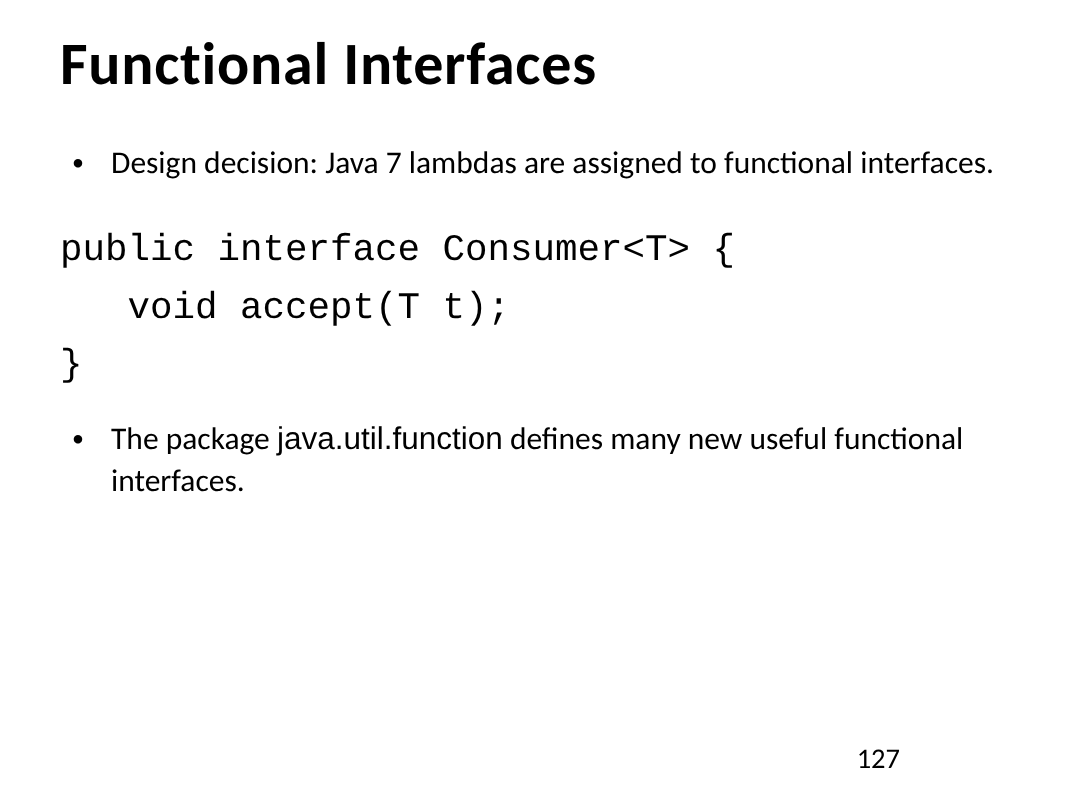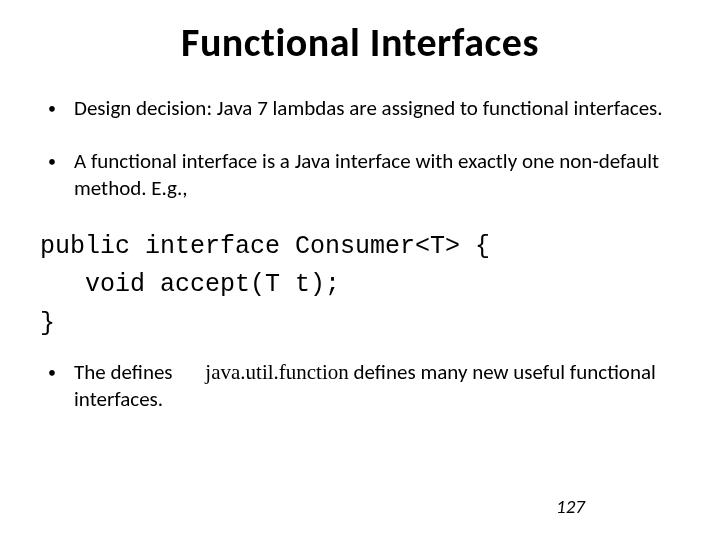--- a/index.html
+++ b/index.html
@@ -15,21 +15,21 @@
   .slide {
     box-sizing: border-box;
     width: 720px;
     height: 540px;
     padding: 18px 40px 20px 40px;
     position: relative;
   }
   .title {
     font-size: 40px;
     font-weight: 700;
-    text-align: center;
+    text-align: left;
     margin: 0 0 28px 0;
     letter-spacing: 0.5px;
   }
   ul.bullets {
     list-style: none;
     margin: 0;
     padding: 0;
   }
   ul.bullets > li {
     position: relative;
@@ -47,51 +47,48 @@
     line-height: 27px;
   }
   .codeblock {
     font-family: "Courier New", Courier, monospace;
     font-size: 25px;
     line-height: 1.55;
     white-space: pre;
     margin: 0 0 15px 0;
   }
   .inline-code {
-    font-family: Liberation Serif, serif;
-    margin-left: 28px;
+    font-family: Liberation Sans, sans-serif;
   }
   .pagenum {
     position: absolute;
-    right: 135px;
+    right: 120px;
     bottom: 22px;
     font-size: 19px;
-    font-style: italic;
   }
   ul.bottom-bullets > li {
     margin-bottom: 0;
   }
 </style>
 </head>
 <body>
 
 <div class="slide">
 
   <h1 class="title">Functional Interfaces</h1>
 
   <ul class="bullets">
     <li>Design decision: Java 7 lambdas are assigned to functional interfaces.</li>
-    <li>A functional interface is a Java interface with exactly one non-default method.  E.g.,</li>
   </ul>
 
   <div class="codeblock">public interface Consumer&lt;T&gt; {
    void accept(T t);
 }</div>
 
   <ul class="bullets bottom-bullets">
     <li>
-      <span>The defines </span><span class="inline-code">java.util.function</span><span> defines many new useful functional interfaces.</span>
+      <span>The package </span><span class="inline-code">java.util.function</span><span> defines many new useful functional interfaces.</span>
     </li>
   </ul>
 
   <div class="pagenum">127</div>
 
 </div>
 
 </body></html>

